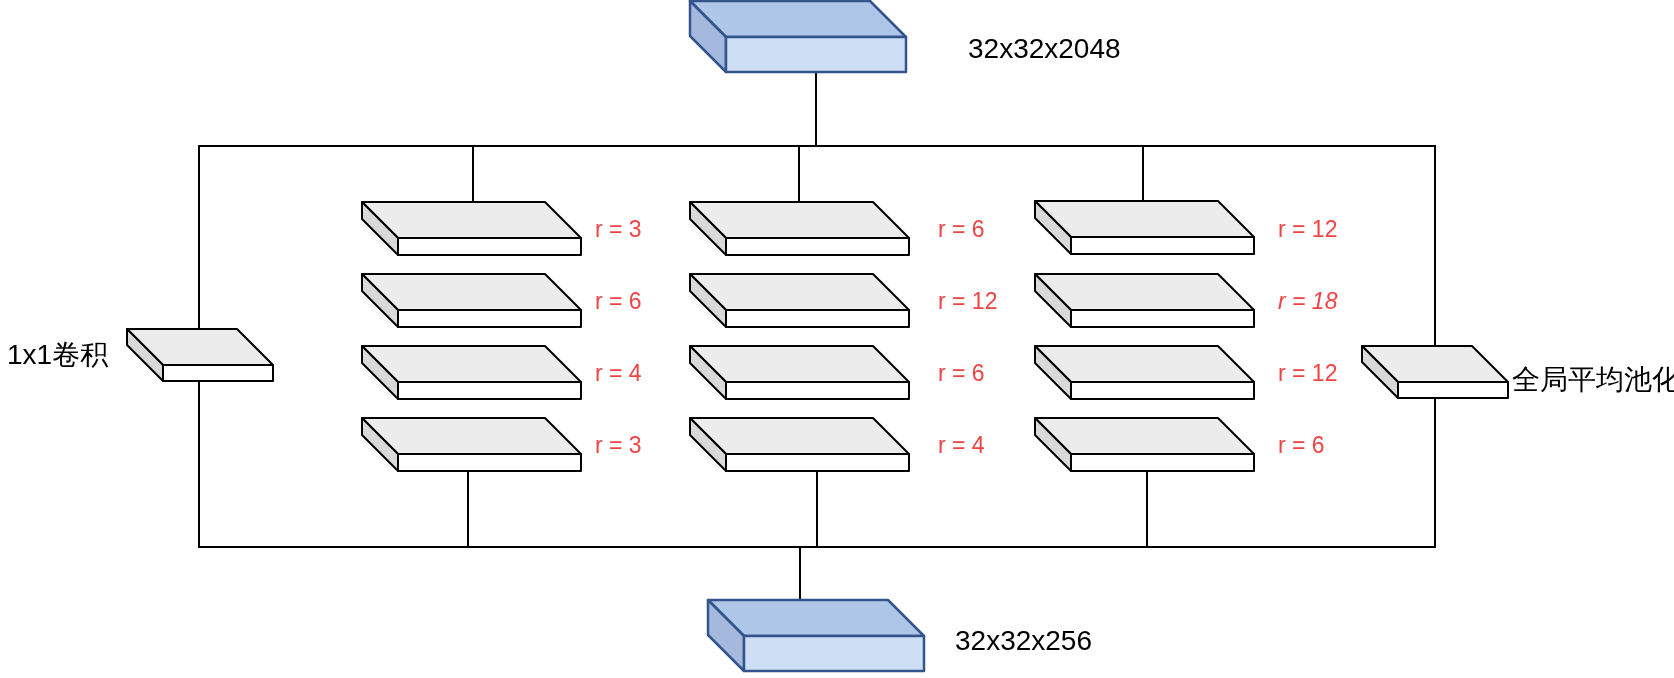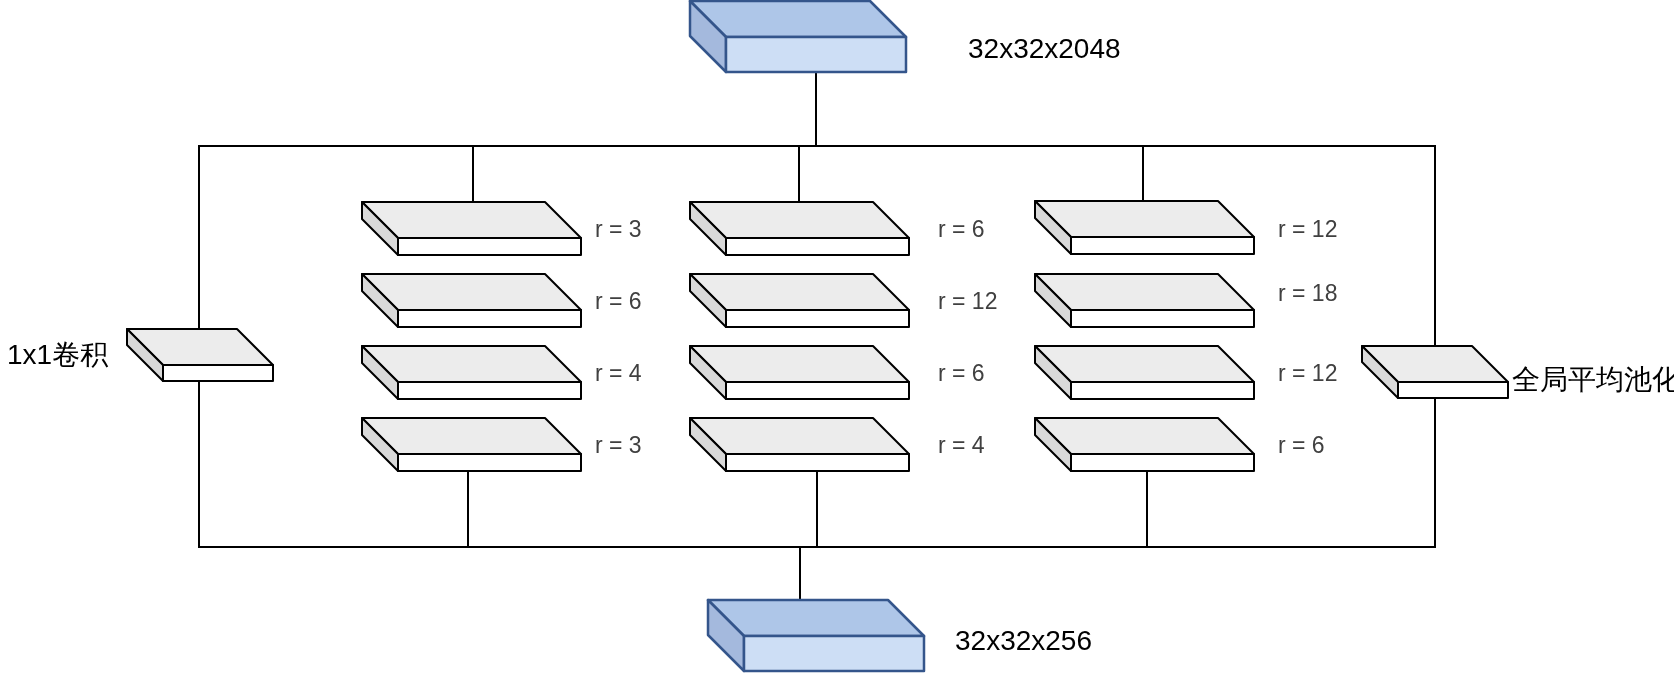--- a/index.html
+++ b/index.html
@@ -37,21 +37,21 @@
   
   .lbl {
     position: absolute;
     color: #000000;
     white-space: nowrap;
     line-height: 34px;
     font-size: 28px;
   }
   .r-label {
     position: absolute;
-    color: #404040;
+    color: #ef4444;
     white-space: nowrap;
     line-height: 26px;
     font-size: 23px;
   }
 </style>
 </head>
 <body>
 
 <div class="canvas">
 
@@ -120,17 +120,17 @@
   <div class="r-label" style="left:595px; top:288px;">r = 6</div>
   <div class="r-label" style="left:595px; top:360px;">r = 4</div>
   <div class="r-label" style="left:595px; top:432px;">r = 3</div>
 
   <div class="r-label" style="left:938px; top:216px;">r = 6</div>
   <div class="r-label" style="left:938px; top:288px;">r = 12</div>
   <div class="r-label" style="left:938px; top:360px;">r = 6</div>
   <div class="r-label" style="left:938px; top:432px;">r = 4</div>
 
   <div class="r-label" style="left:1278px; top:216px;">r = 12</div>
-  <div class="r-label" style="left:1278px; top:280px;">r = 18</div>
+  <div class="r-label" style="left:1278px; top:288px;font-style:italic;">r = 18</div>
   <div class="r-label" style="left:1278px; top:360px;">r = 12</div>
   <div class="r-label" style="left:1278px; top:432px;">r = 6</div>
 
 </div>
 
 </body></html>

